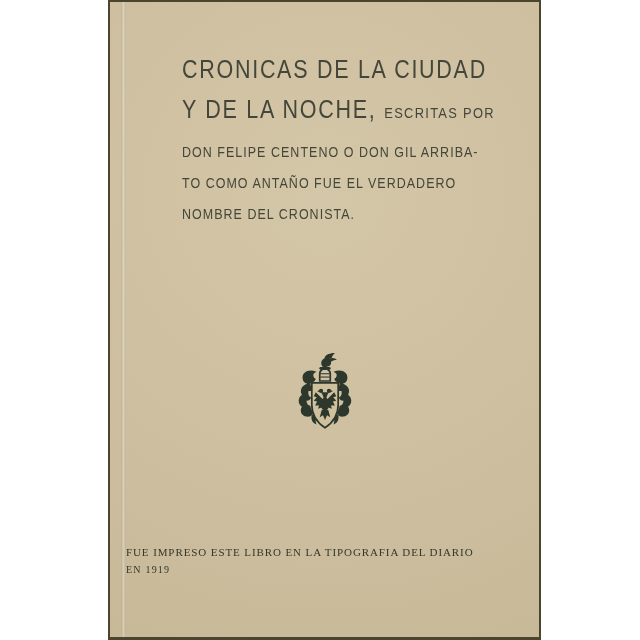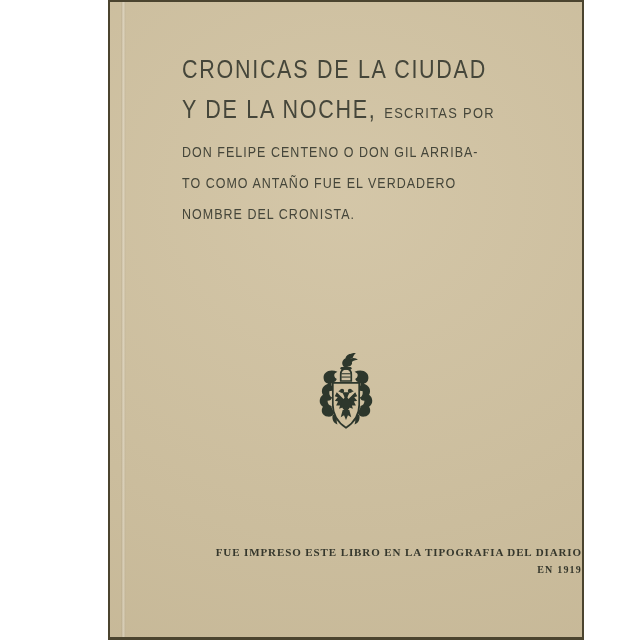--- a/index.html
+++ b/index.html
@@ -7,21 +7,21 @@
     width:640px;height:640px;
     background:#ffffff;
     position:relative;
     font-family:"Liberation Sans", sans-serif;
     overflow:hidden;
   }
   .stage{position:absolute;inset:0;}
   
   .book{
     position:absolute;
-    left:108px;top:0;width:476px;height:640px;
+    left:108px;top:0;width:433px;height:640px;
     box-sizing:border-box;
     background:
       radial-gradient(ellipse 120% 80% at 50% 30%, rgba(255,255,255,0.10), rgba(0,0,0,0.04)),
       #cfc09e;
     border:2px solid #4b442f;
     border-bottom-width:3px;
   }
   .crease{
     position:absolute;left:11px;top:0;bottom:0;width:5px;
     background:linear-gradient(to right,
@@ -56,24 +56,24 @@
     position:absolute;
     left:50%;top:350px;
     width:66px;height:87px;
     transform:translateX(-50%);
   }
   .crest svg{width:100%;height:100%;display:block;}
   
   .imprint{
     position:absolute;
     left:16px;right:0;top:544px;
-    text-align:right;
+    text-align:left;
     color:#35372c;
     font-family:"Liberation Serif", serif;
-    font-weight:700;
+    font-weight:400;
   }
   .imprint-line1{font-size:11px;letter-spacing:0.9px;}
   .imprint-line2{font-size:10px;letter-spacing:1.2px;margin-top:6px;}
 </style>
 </head>
 <body>
 
 <div class="stage">
   <div class="book">
     <div class="crease"></div>

